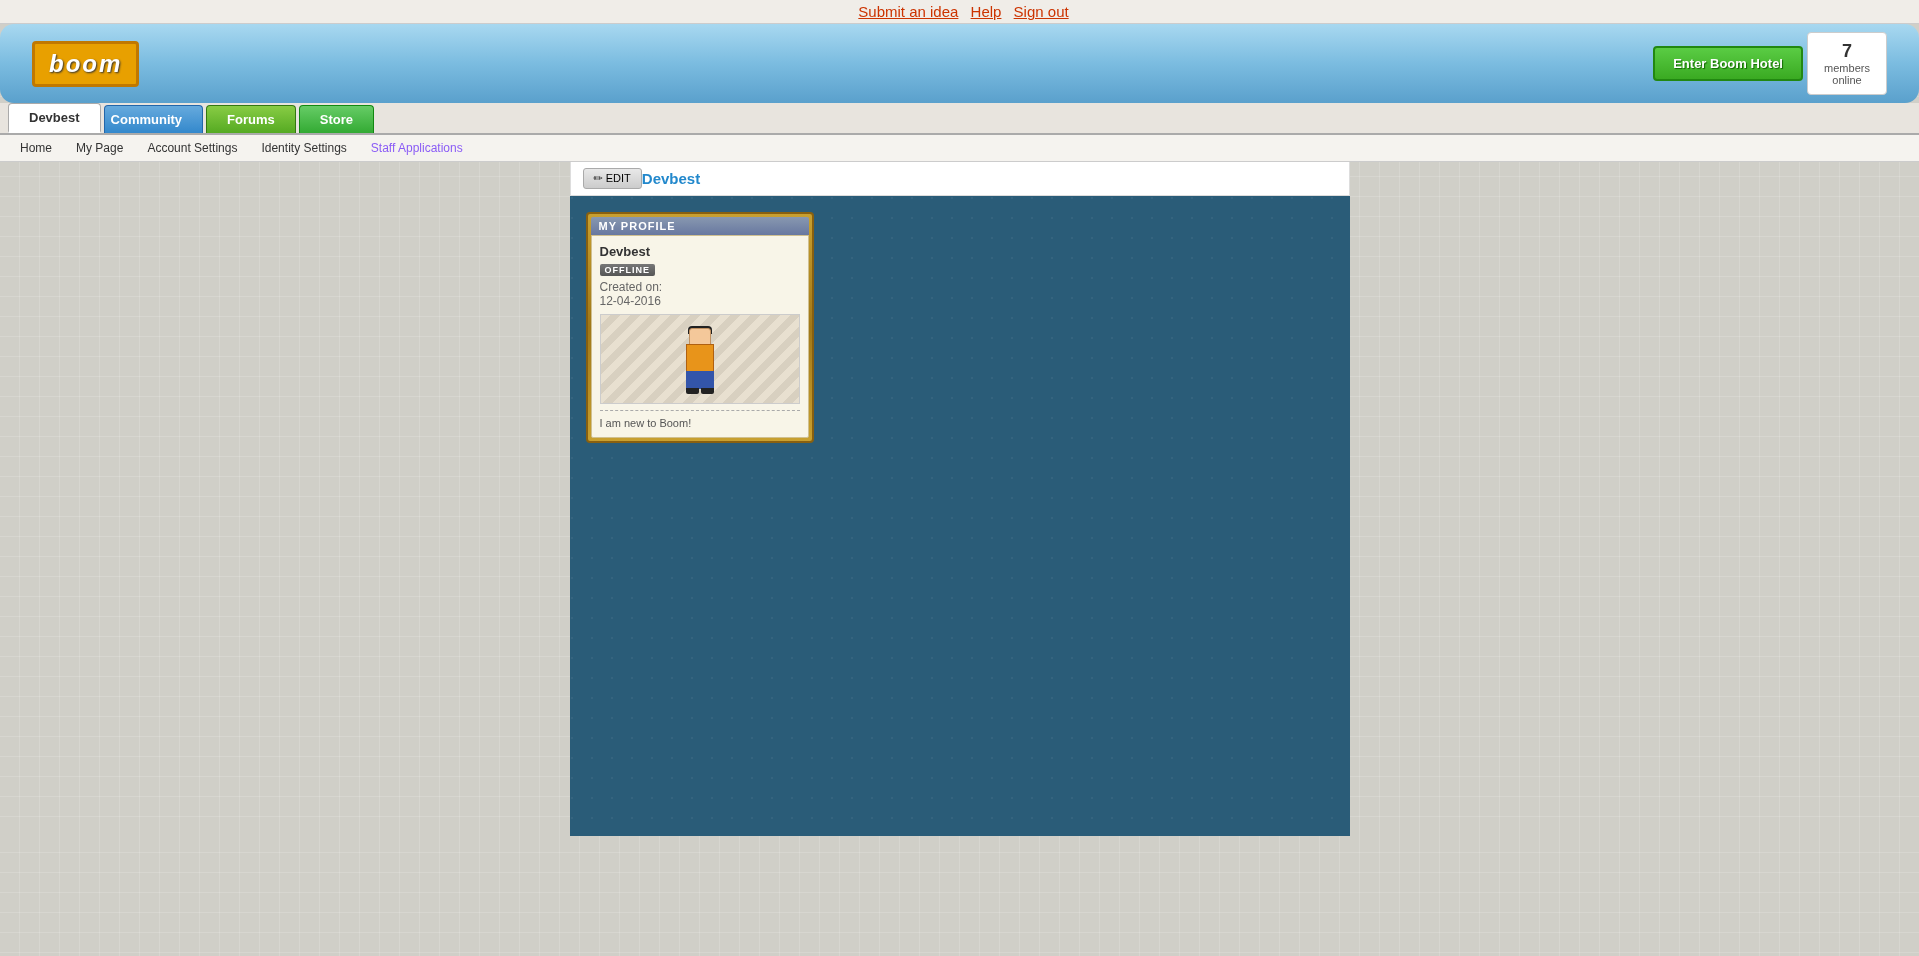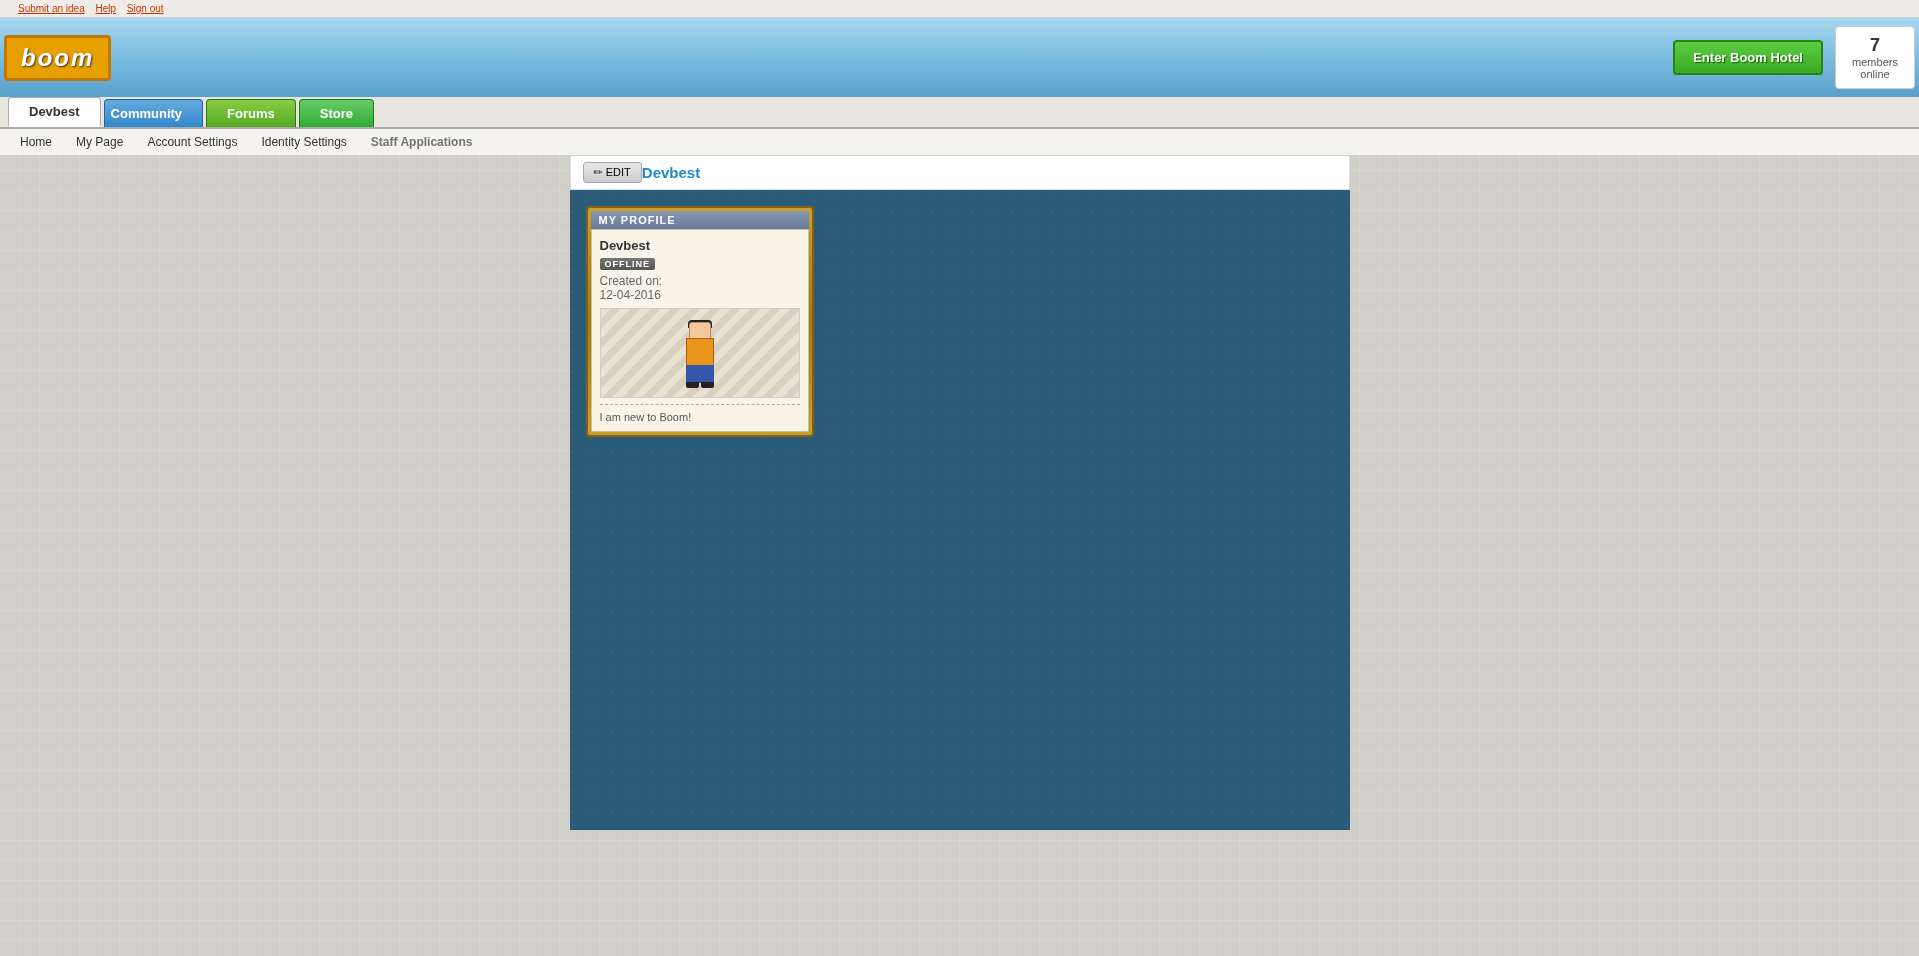--- a/index.html
+++ b/index.html
@@ -19,58 +19,59 @@
         transparent,
         transparent 19px,
         rgba(255,255,255,0.15) 19px,
         rgba(255,255,255,0.15) 20px
       );
     }
 
     
     .top-bar {
       background: #f0ede8;
-      text-align: left;
+      text-align: center;
       padding: 3px 10px;
-      font-size: 10px;
+      font-size: 15px;
       border-bottom: 1px solid #ccc;
     }
     .top-bar a {
       color: #cc3300;
       text-decoration: underline;
       margin-left: 8px;
       cursor: pointer;
     }
 
     
     .header {
       background: linear-gradient(180deg, #a8d8f0 0%, #7bbce0 50%, #5aa0cc 100%);
       display: flex;
       align-items: center;
-      padding: 8px 4px;
+      padding: 8px 32px;
       min-height: 60px;
       position: relative;
+      border-radius: 14px;
     }
     .logo-box {
       background: #e8a000;
       border: 3px solid #c07800;
       border-radius: 4px;
       padding: 6px 14px;
       font-size: 24px;
       font-weight: bold;
       color: #fff;
       text-shadow: 1px 1px 2px #333;
       letter-spacing: 2px;
       font-style: italic;
     }
     .header-right {
       margin-left: auto;
       display: flex;
       align-items: center;
-      gap: 12px;
+      gap: 4px;
     }
     .enter-hotel-btn {
       background: linear-gradient(180deg, #5acc44 0%, #3aaa22 100%);
       border: 2px solid #228811;
       border-radius: 4px;
       color: #fff;
       font-size: 13px;
       font-weight: bold;
       padding: 8px 18px;
       cursor: pointer;
@@ -143,21 +144,21 @@
       border-bottom: 1px solid #ccc;
       text-align: right;
     }
     .sub-nav-item {
       padding: 6px 12px;
       font-size: 12px;
       cursor: pointer;
       color: #333;
       text-decoration: none;
     }
-    .sub-nav-item.staff-apps { color: #737373; font-weight: bold; }
+    .sub-nav-item.staff-apps { color: #8b5cf6; font-weight: normal; }
 
     
     .page-wrapper {
       max-width: 780px;
       margin: 0 auto;
       padding: 0;
     }
 
     
     .page-title-bar {

